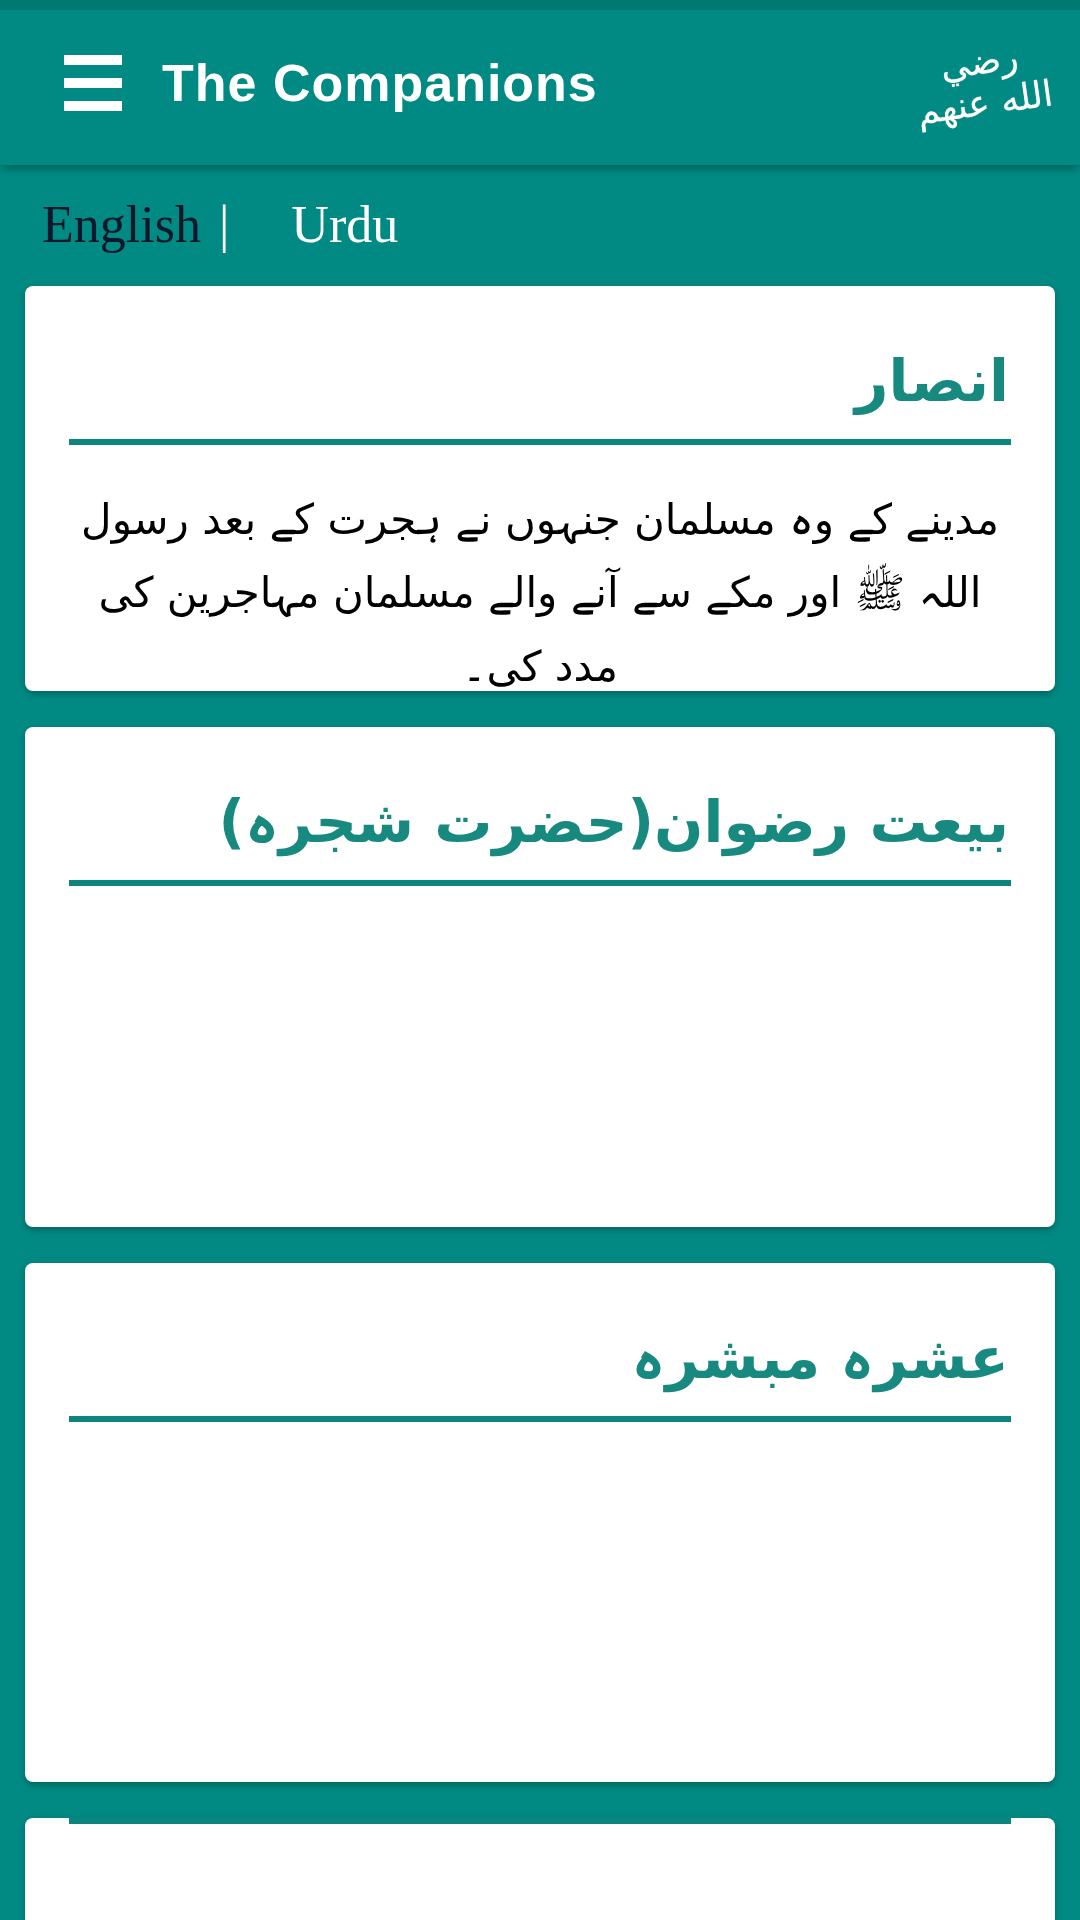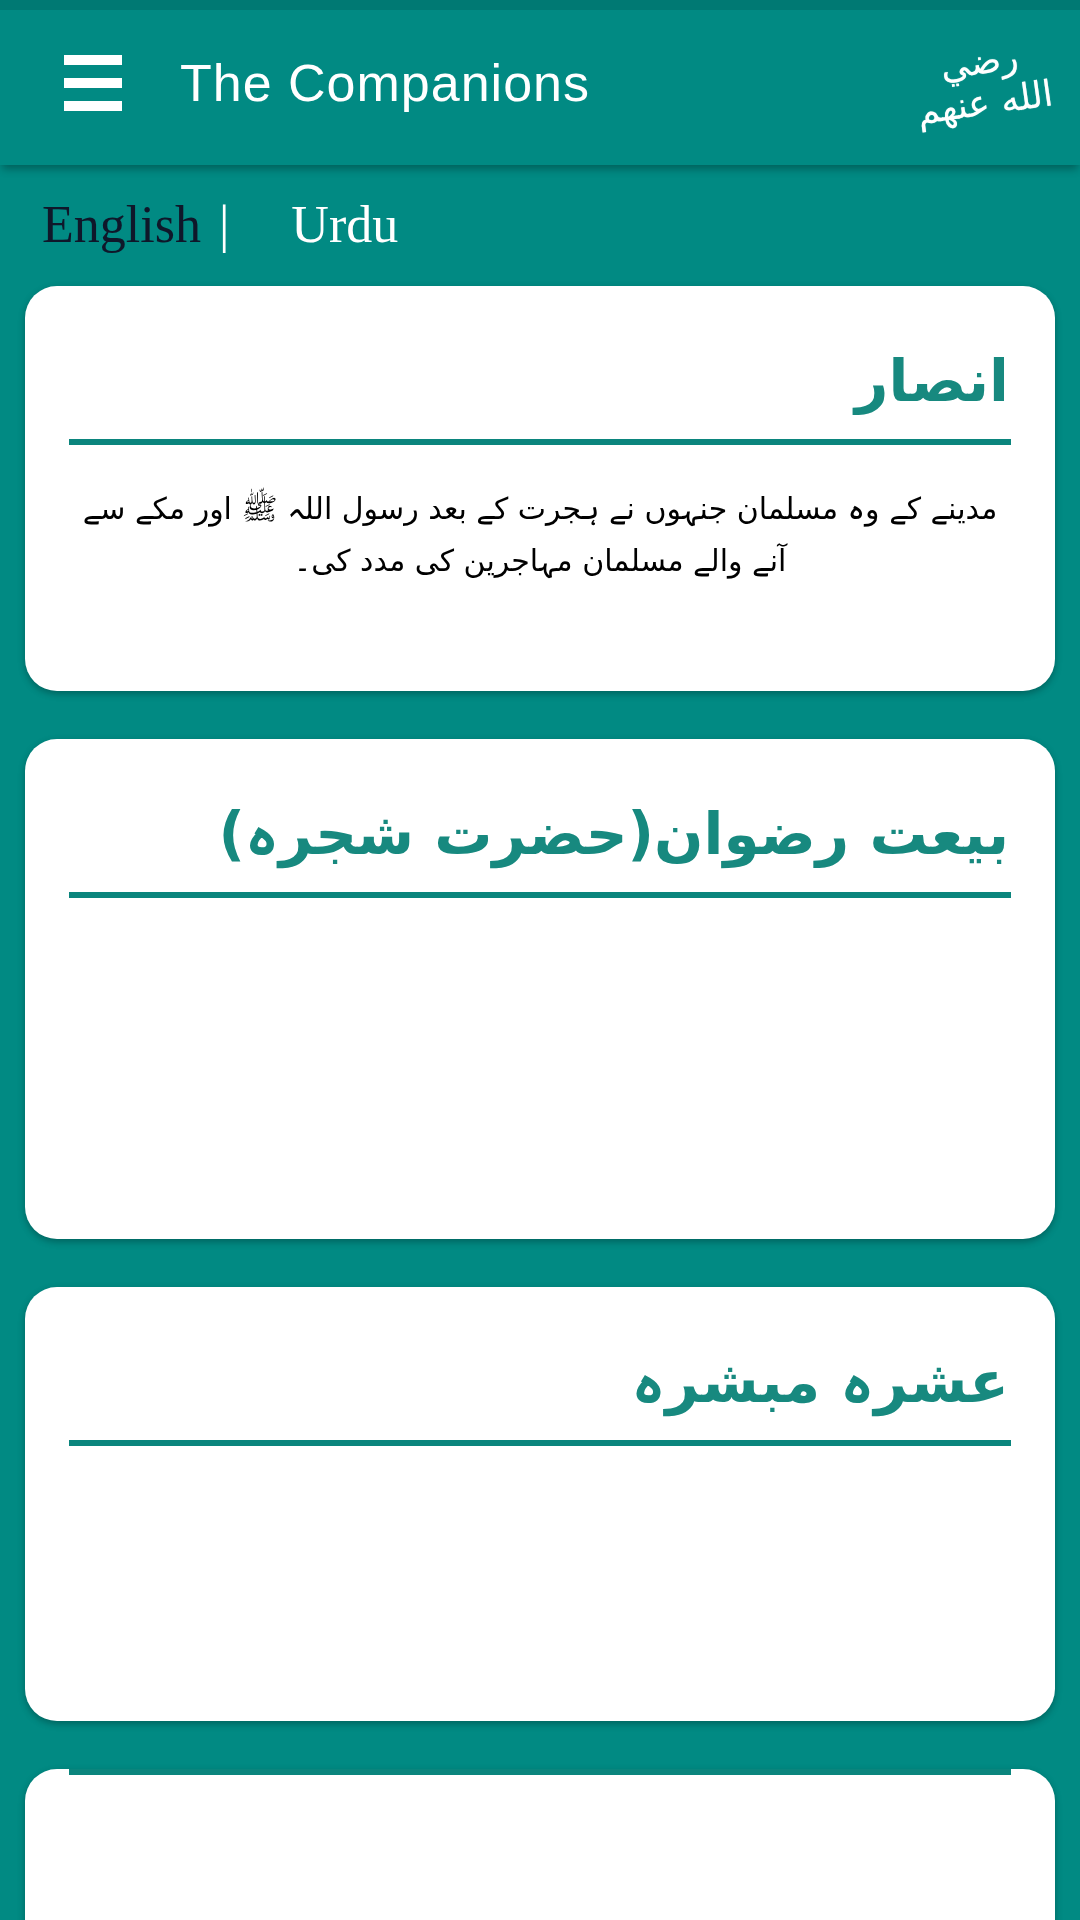--- a/index.html
+++ b/index.html
@@ -32,24 +32,24 @@
     margin-left: 64px;
     display: flex;
     flex-direction: column;
     gap: 13px;
     cursor: pointer;
     padding: 6px 0;
   }
   .menu-btn .bar { height: 10px; background: #FFFFFF; width: 100%; }
 
   .app-title {
-    margin-left: 58px;
+    margin-left: 40px;
     color: #FFFFFF;
     font-size: 52px;
-    font-weight: 400;
+    font-weight: 700;
     letter-spacing: 1px;
     white-space: nowrap;
   }
   .logo {
     margin-left: auto;
     margin-right: 28px;
     width: 140px;
     color: #FFFFFF;
     font-family: "DejaVu Sans", sans-serif;
     font-size: 36px;
@@ -70,30 +70,30 @@
     gap: 18px;
   }
   .lang-english { color: #0f172a; cursor: pointer; }
   .lang-sep     { color: #FFFFFF; font-weight: 300; }
   .lang-urdu    { color: #FFFFFF; cursor: pointer; margin-left: 44px; }
 
   
   .cards { padding: 0 25px; }
   .card {
     background: #FFFFFF;
-    border-radius: 32px;
-    margin-bottom: 48px;
+    border-radius: 8px;
+    margin-bottom: 36px;
     overflow: hidden;
     box-shadow: 0 3px 7px rgba(0,0,0,0.28);
     display: flex;
     flex-direction: column;
   }
   .card-1 { height: 405px; }
   .card-2 { height: 500px; }
-  .card-3 { height: 434px; }
+  .card-3 { height: 519px; }
   .card-4 { height: 430px; }   
 
   .card-title {
     direction: rtl;
     text-align: right;
     color: #17897F;
     font-family: "DejaVu Sans", "DejaVu Serif", sans-serif;
     font-size: 58px;
     font-weight: 700;
     padding: 62px 46px 24px 46px;
@@ -102,21 +102,21 @@
   .card-divider {
     border: 0;
     border-top: 6px solid #0B857D;
     margin: 0 44px;
   }
   .card-body {
     direction: rtl;
     text-align: center;
     color: #000000;
     font-family: "DejaVu Sans", "DejaVu Serif", sans-serif;
-    font-size: 30px;
+    font-size: 42px;
     line-height: 1.75;
     padding: 38px 52px 55px 52px;
     flex: 1;
   }
 </style>
 </head>
 <body>
 
 <header class="appbar">
   <div class="menu-btn">

